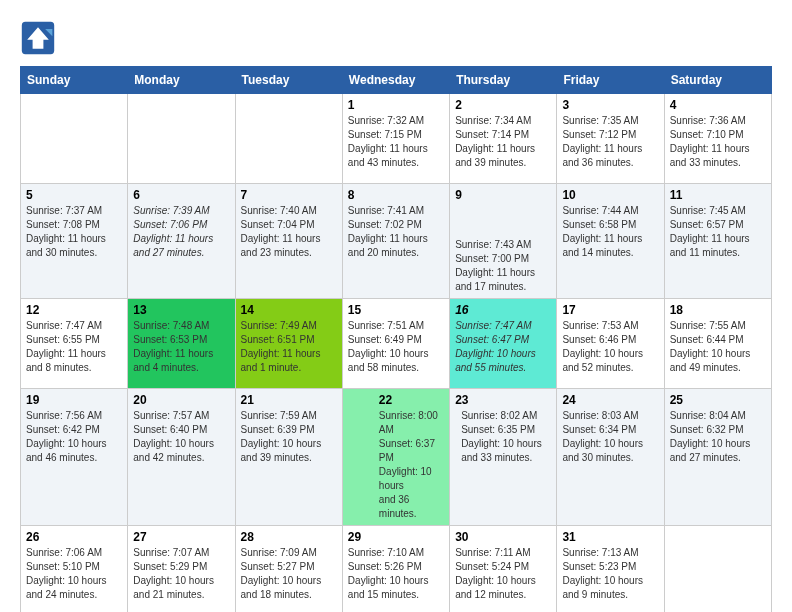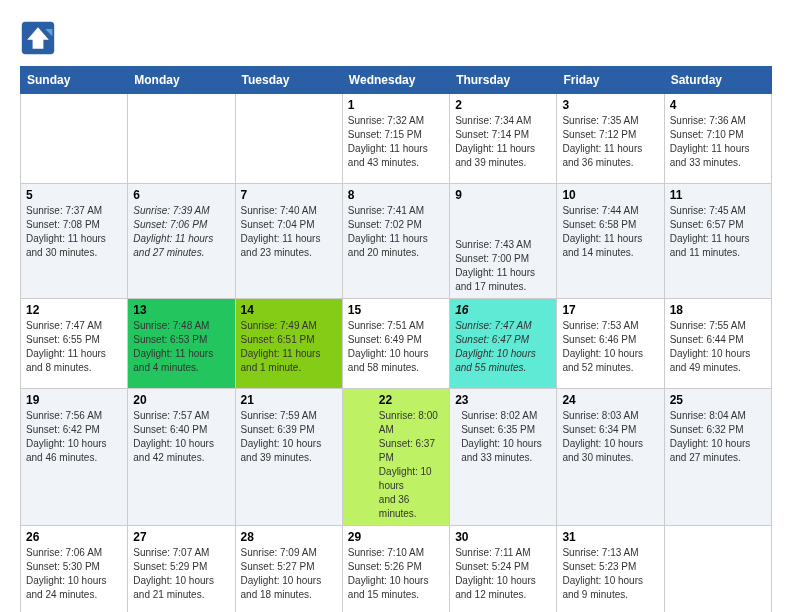--- a/index.html
+++ b/index.html
@@ -273,21 +273,21 @@
 Daylight: 10 hours
 and 42 minutes.</div>
         </td>
         <td style="background-color: rgb(240, 244, 248);">
           <div class="day-number">21</div>
           <div class="day-info" style="white-space: pre-line;">Sunrise: 7:59 AM
 Sunset: 6:39 PM
 Daylight: 10 hours
 and 39 minutes.</div>
         </td>
-        <td style="background-color: #bef264; padding-left: 36px;">
+        <td style="background-color: #86efac; padding-left: 36px;">
           <div class="day-number">22</div>
           <div class="day-info" style="white-space: pre-line;">Sunrise: 8:00 AM
 Sunset: 6:37 PM
 Daylight: 10 hours
 and 36 minutes.</div>
         </td>
         <td style="background-color: rgb(240, 244, 248);">
           <div class="day-number">23</div>
           <div class="day-info" style="white-space: pre-line; margin-left: 6px;">Sunrise: 8:02 AM
 Sunset: 6:35 PM
@@ -306,21 +306,21 @@
           <div class="day-info" style="white-space: pre-line;">Sunrise: 8:04 AM
 Sunset: 6:32 PM
 Daylight: 10 hours
 and 27 minutes.</div>
         </td>
       </tr>
       <tr>
         <td style="background-color: rgb(255, 255, 255);">
           <div class="day-number">26</div>
           <div class="day-info" style="white-space: pre-line;">Sunrise: 7:06 AM
-Sunset: 5:30 PM
+Sunset: 5:10 PM
 Daylight: 10 hours
 and 24 minutes.</div>
         </td>
         <td style="background-color: rgb(255, 255, 255);">
           <div class="day-number">27</div>
           <div class="day-info" style="white-space: pre-line;">Sunrise: 7:07 AM
 Sunset: 5:29 PM
 Daylight: 10 hours
 and 21 minutes.</div>
         </td>

